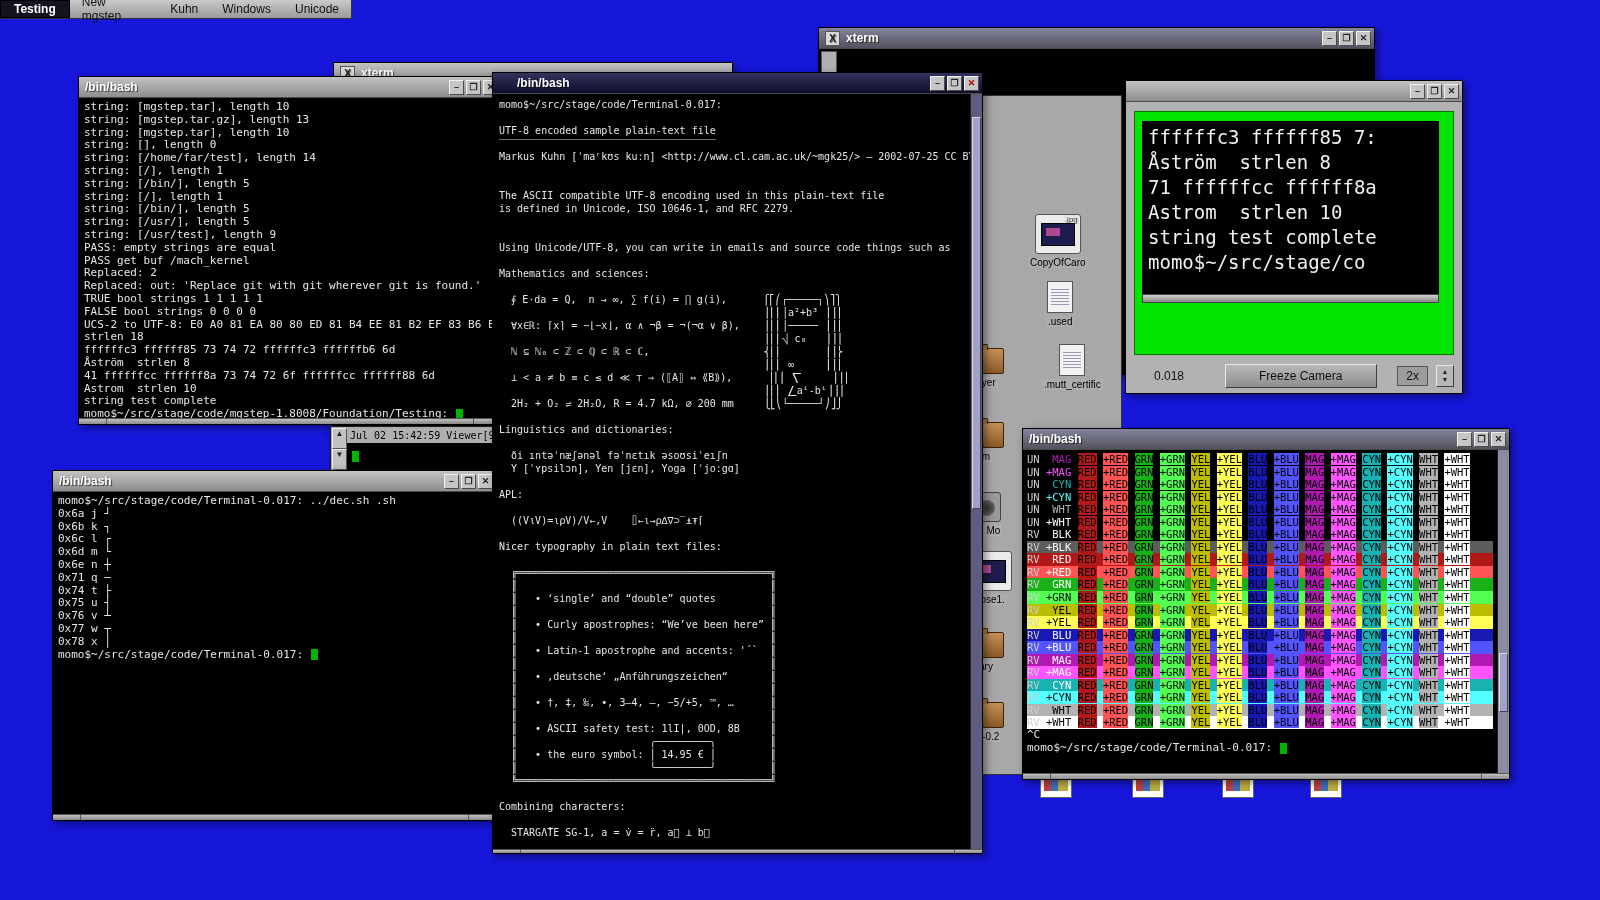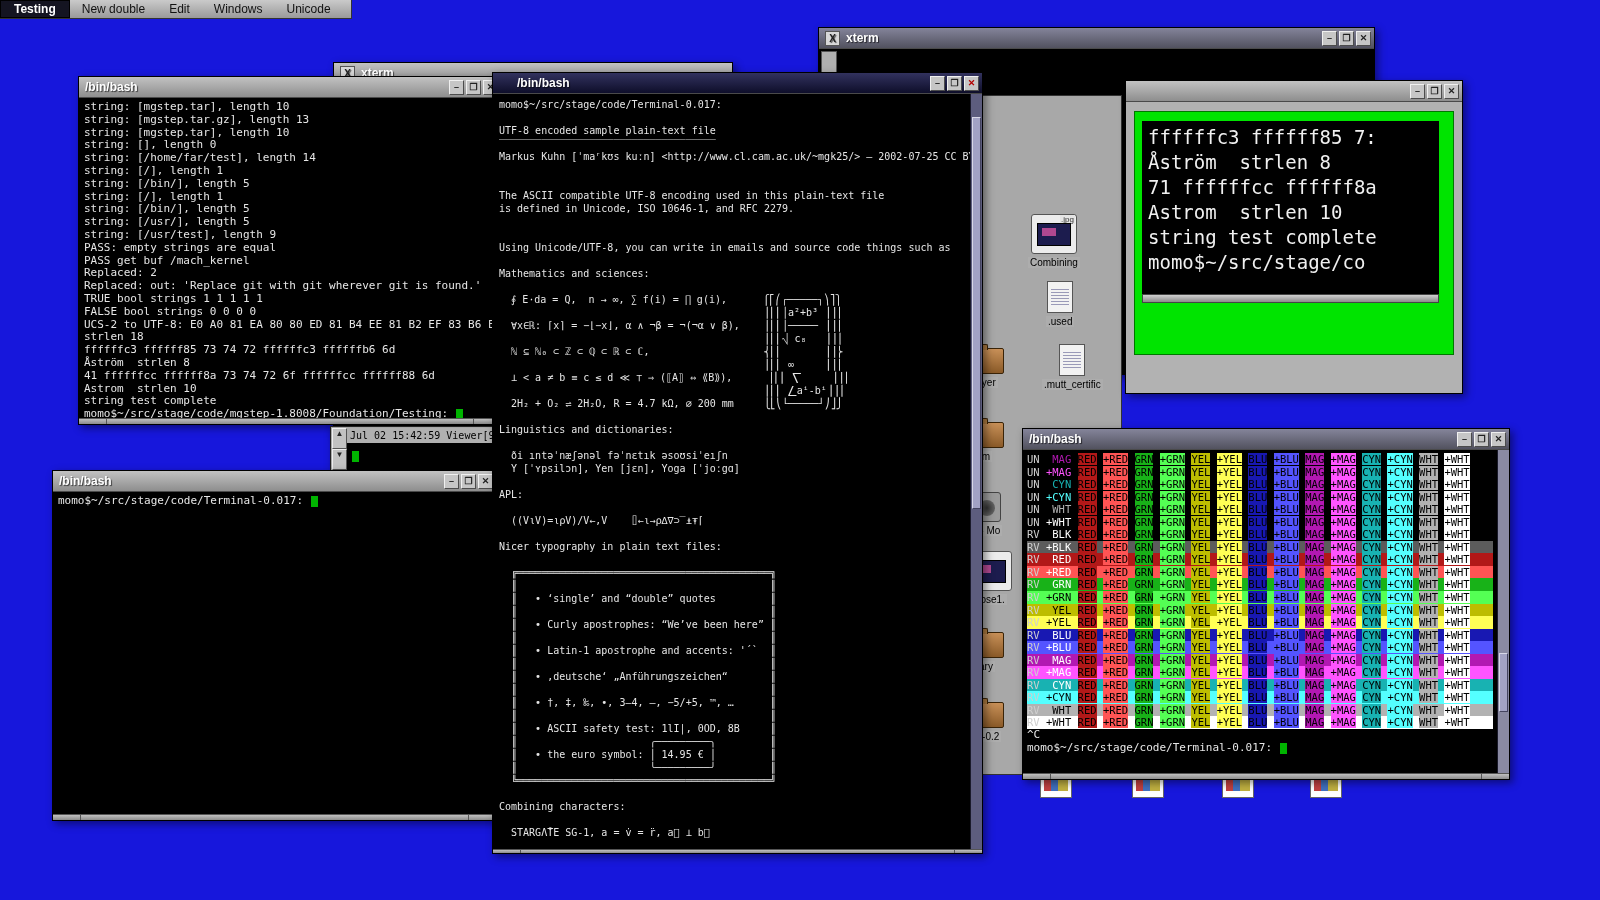--- a/index.html
+++ b/index.html
@@ -79,22 +79,22 @@
   .v-arrow{flex:1;background:#c2c2c2;border:1px solid;border-color:#eee #555 #555 #eee;font-size:8px;line-height:10px;text-align:center;color:#222}
   .v-main{flex:1;display:flex;flex-direction:column}
   .v-text{font-family:"DejaVu Sans Mono",monospace;font-size:10px;color:#000;padding:2px 3px;white-space:nowrap;overflow:hidden}
   .v-term{flex:1;background:#000;display:flex;align-items:center;padding-left:4px}
 </style>
 </head>
 <body>
 
 <div class="menubar">
   <div class="menu-app">Testing</div>
-  <div class="menu-item">New double</div>
-  <div class="menu-item">Edit</div>
+  <div class="menu-item">New mgstep</div>
+  <div class="menu-item">Kuhn</div>
   <div class="menu-item">Windows</div>
   <div class="menu-item">Unicode</div>
 </div>
 
 <div class="window" style="left:818px;top:27px;width:557px;height:348px;z-index:2">
   <div class="titlebar mid">
     <span class="appicon">X</span>
     <span class="title">xterm</span>
     <span class="tbtn">–</span>
     <span class="tbtn">❐</span>
@@ -105,21 +105,21 @@
   </div>
 </div>
 
 <div style="position:absolute;left:955px;top:95px;width:167px;height:680px;background:#a8a8a8;border:1px solid #333;z-index:3">
 
   <div class="dicon" style="left:72px;top:118px">
     <div class="img-ic">
         <span class="jpg-badge">.jpg</span>
         <div class="scr"></div>
       </div>
-    <div class="icon-label">Combining</div>
+    <div class="icon-label">CopyOfCaro</div>
   </div>
   <div class="dicon" style="left:90px;top:185px">
     <div class="doc-ic"></div>
     <div class="icon-label">.used</div>
   </div>
   <div class="dicon" style="left:86px;top:248px">
     <div class="doc-ic"></div>
     <div class="icon-label">.mutt_certific</div>
   </div>
 
@@ -225,20 +225,32 @@
 </div>
 
 <div class="window" style="left:52px;top:470px;width:445px;height:351px;z-index:7">
   <div class="titlebar">
     <span class="title">/bin/bash</span>
     <span class="tbtn">–</span>
     <span class="tbtn">❐</span>
     <span class="tbtn">✕</span>
   </div>
   <div class="term" style="bottom:6px">
+    <pre>momo$~/src/stage/code/Terminal-0.017: ../dec.sh .sh
+0x6a j ┘
+0x6b k ┐
+0x6c l ┌
+0x6d m └
+0x6e n ┼
+0x71 q ─
+0x74 t ├
+0x75 u ┤
+0x76 v ┴
+0x77 w ┬
+0x78 x │</pre>
     <div class="promptline"><span>momo$~/src/stage/code/Terminal-0.017: </span><span class="cursor"></span></div>
   </div>
   <div class="resizebar"></div>
 </div>
 
 <div class="window" style="left:1125px;top:80px;width:338px;height:314px;z-index:8">
   <div class="titlebar">
     <span class="title"></span>
     <span class="tbtn">–</span>
     <span class="tbtn">❐</span>
@@ -248,20 +260,29 @@
     <div class="cam-green">
       <div class="cam-screen">
         <pre>ffffffc3 ffffff85 7:
 Åström  strlen 8
 71 ffffffcc ffffff8a
 Astrom  strlen 10
 string test complete
 momo$~/src/stage/co</pre>
       </div>
       <div class="mag-edge"></div>
+    </div>
+    <div class="cam-controls">
+      <span class="cam-fps">0.018</span>
+      <span class="cam-btn">Freeze Camera</span>
+      <span class="cam-zoom">2x</span>
+      <span class="cam-step">
+          <span>▲</span>
+          <span>▼</span>
+        </span>
     </div>
   </div>
 </div>
 
 <div class="window" style="left:1022px;top:428px;width:488px;height:352px;z-index:9">
   <div class="titlebar mid">
     <span class="title">/bin/bash</span>
     <span class="tbtn">–</span>
     <span class="tbtn">❐</span>
     <span class="tbtn">✕</span>

